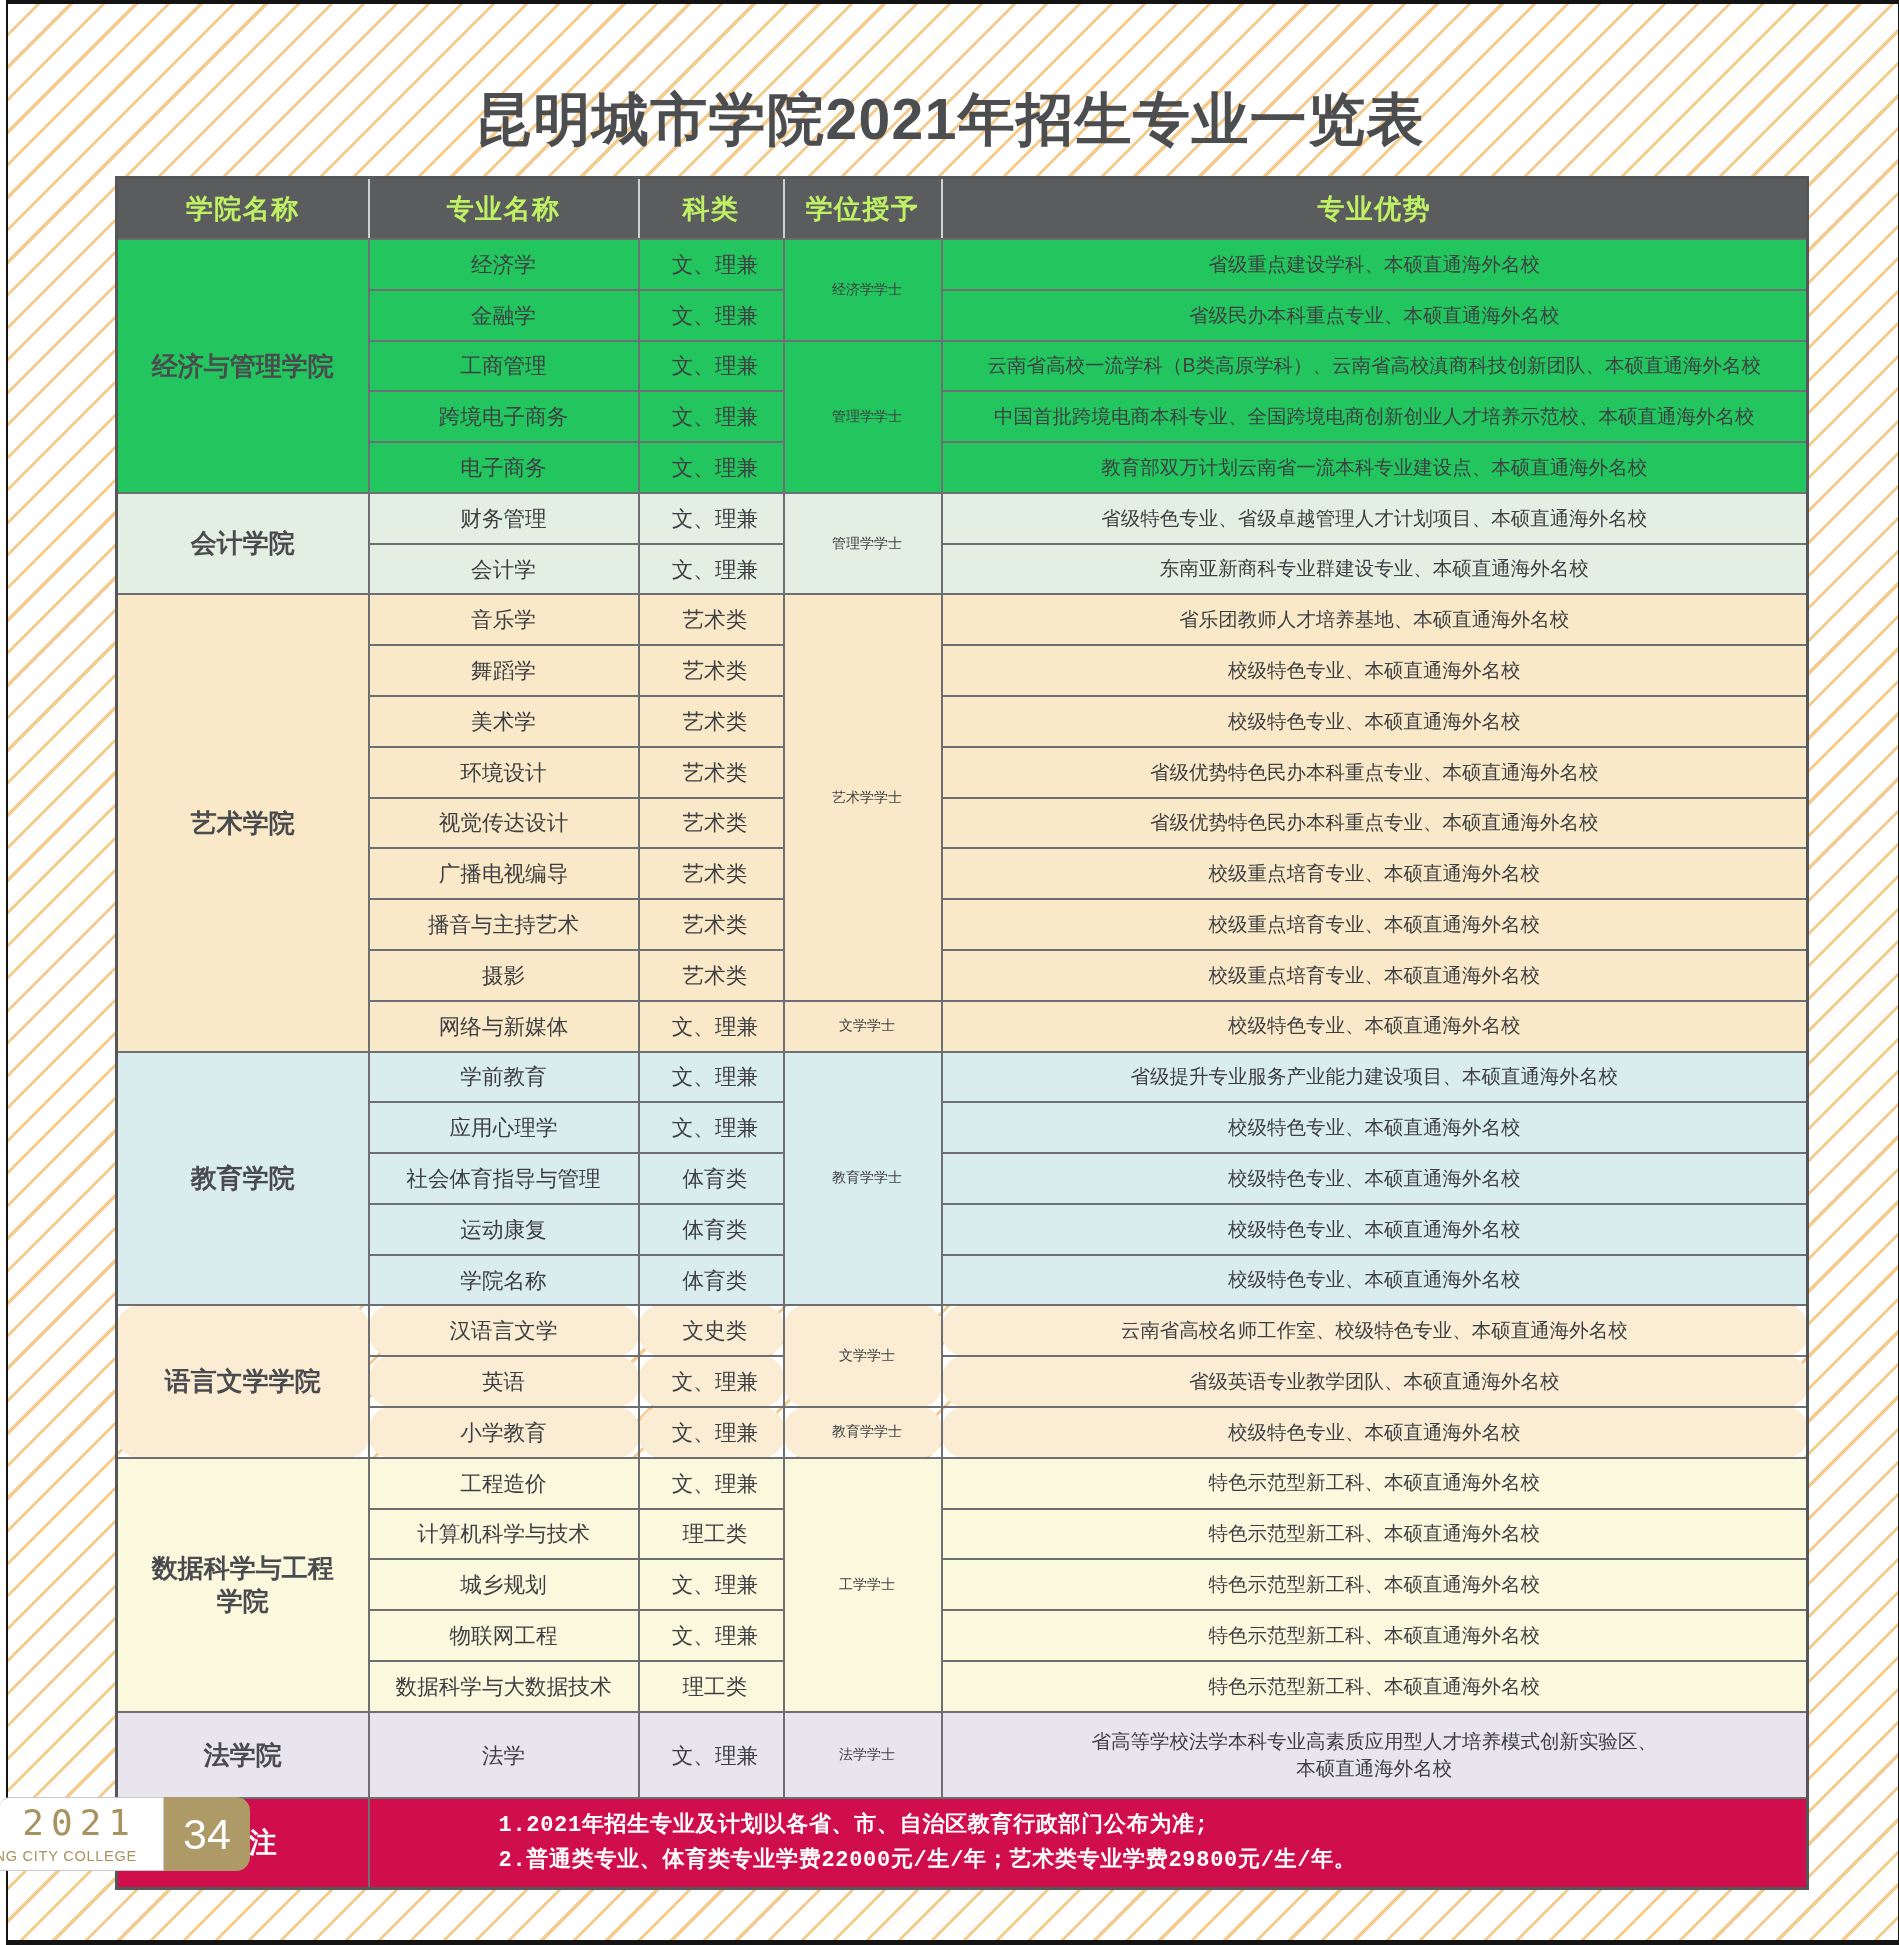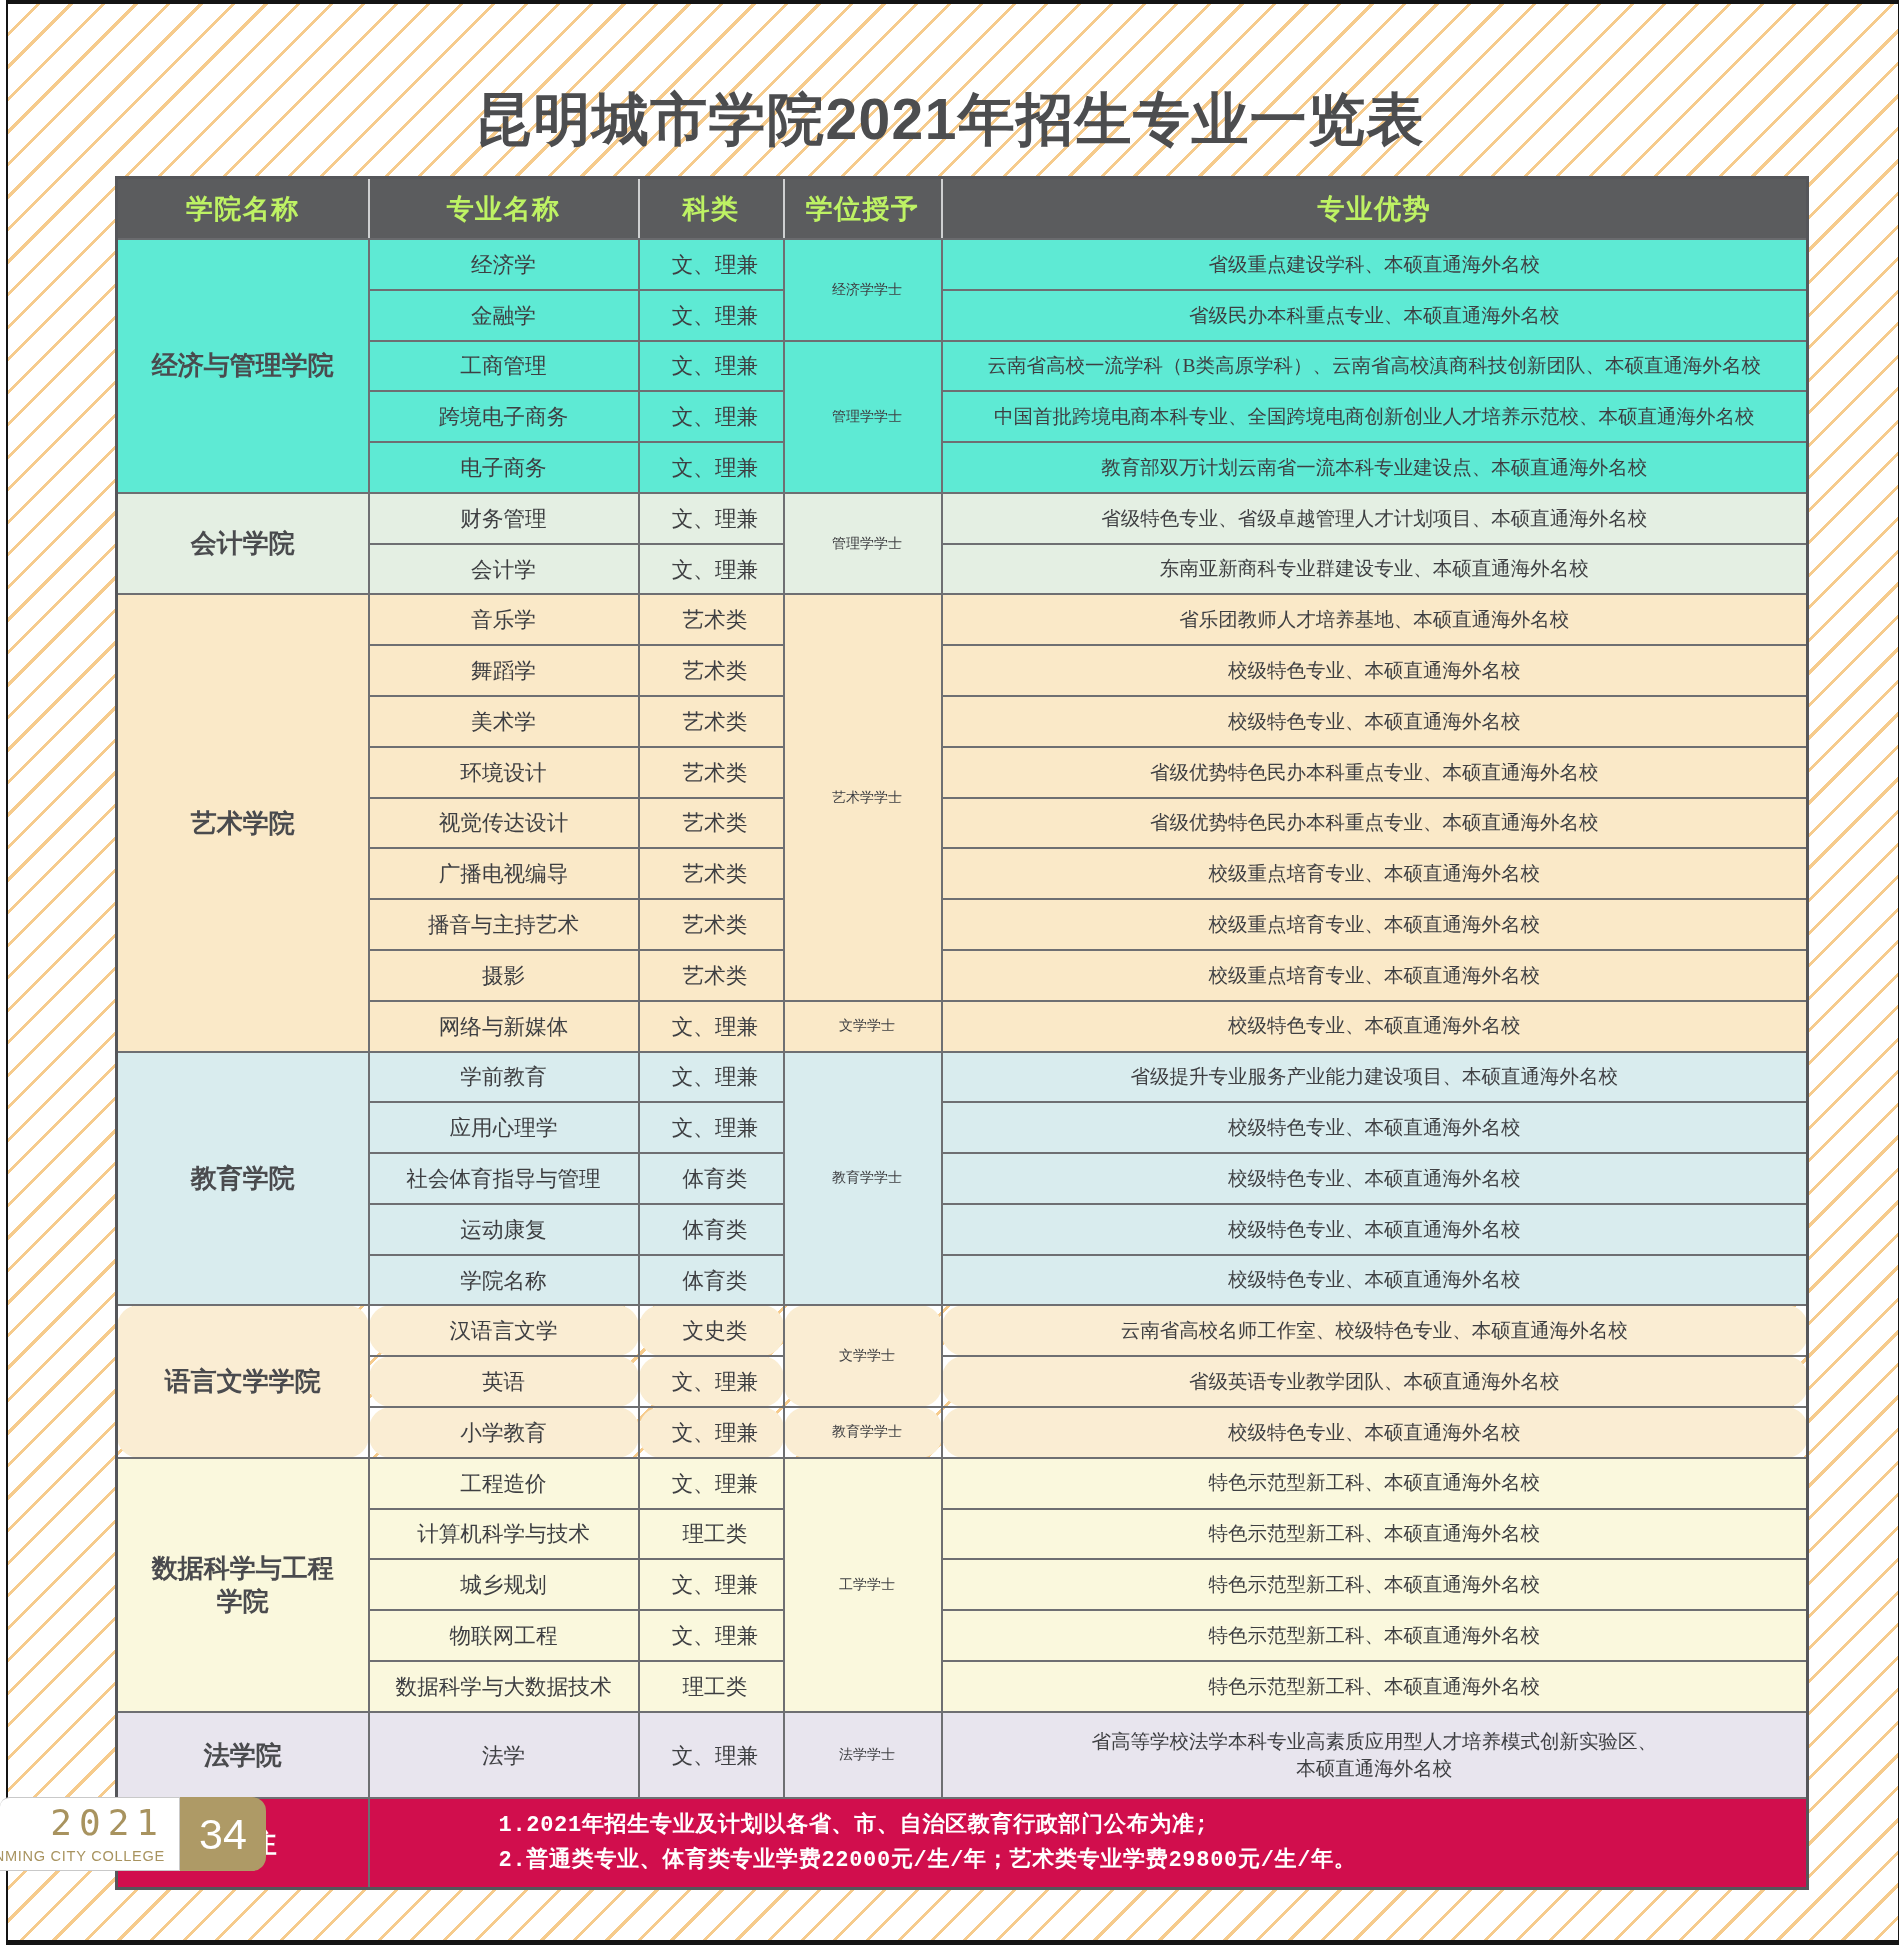--- a/index.html
+++ b/index.html
@@ -39,41 +39,41 @@
   td{
     border:2.1px solid #6E6F72;text-align:center;vertical-align:middle;
     color:#3E3F42;height:46px;padding:1.4px 4.2px;
   }
   td.college{font-size:26px;font-weight:700;color:#4A4B4E;white-space:pre-line;line-height:1.25;}
   td.major{font-size:21.6px;}
   td.cat{font-size:21.6px;padding-left:12px;}
   td.degree{font-size:14px;padding-left:13px;}
   td.adv{font-size:19.5px;white-space:pre-line;line-height:1.4;}
   
-  tr.s0 td{background:#5eead4;font-family:Liberation Serif, serif;}
+  tr.s0 td{background:#22c55e;}
   tr.s1 td{background:#E4EFE3;}
   tr.s2 td{background:#FAE9C8;}
   tr.s3 td{background:#D9ECEE;}
   tr.s4 td{background:#FAEDD3;border-radius:22px;}
   tr.s5 td{background:#FAF8DD;}
   tr.s6 td{background:#E8E5EE;}
   tr.s6 td{height:82px;}
   tr.remark td{background:#D10E4D;color:#ffffff;height:85px;}
   td.remark-label{font-size:28px;font-weight:700;letter-spacing:4.2px;}
   td.remark-content{text-align:left;padding-left:129px;font-family:Liberation Mono, monospace;}
   td.remark-content .rline{font-size:22px;font-weight:700;line-height:1.6;letter-spacing:0.7px;}
   
   .footer{
     position:absolute;left:0;top:1797px;height:74px;z-index:3;
     display:flex;align-items:stretch;
   }
   .footer-left{
-    width:180px;background:#ffffff;border:1.4px solid #C9C9C9;border-left:none;
+    width:164px;background:#ffffff;border:1.4px solid #C9C9C9;border-left:none;
     border-radius:9.8px 0 0 0;display:flex;flex-direction:column;
-    justify-content:center;align-items:flex-end;padding-right:14px;box-sizing:border-box;
+    justify-content:center;align-items:flex-end;padding-right:26px;box-sizing:border-box;
   }
   .footer-year{
     color:#A8935F;font-size:36px;font-weight:500;letter-spacing:7px;
     font-family:"DejaVu Sans Mono","Liberation Mono",monospace;line-height:1;
   }
   .footer-college{
     color:#A8935F;font-size:14.6px;letter-spacing:0.7px;margin-top:7px;
     font-stretch:condensed;white-space:nowrap;
   }
   .footer-page{

